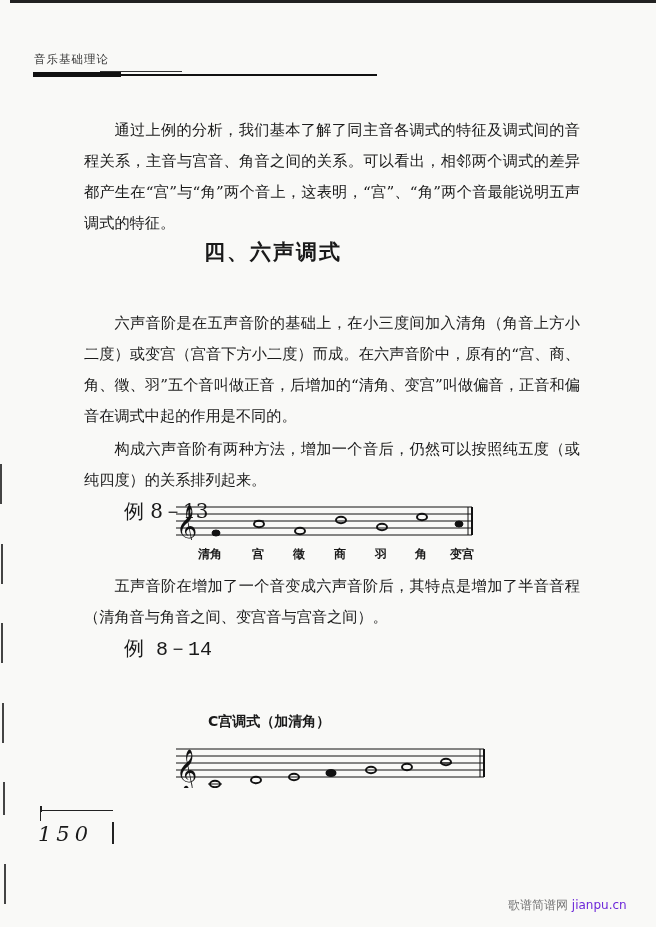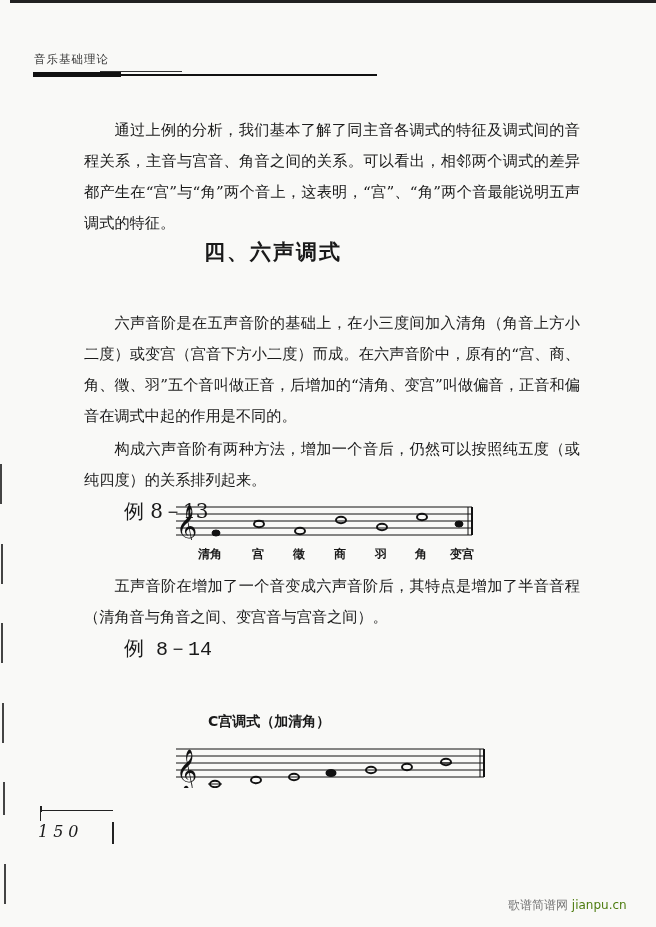--- a/index.html
+++ b/index.html
@@ -16,25 +16,25 @@
   .head-rule-thin { left: 121px; top: 74px; width: 256px; height: 2px; background: #111; }
   .head-rule-top { left: 100px; top: 71px; width: 82px; height: 1px; background: #333; }
   .para { left: 84px; width: 496px; font-size: 15.2px; line-height: 31px; text-align: justify; }
   .para p { margin: 0; text-indent: 2em; }
   .h2 { left: 0; width: 546px; top: 238px; text-align: center; font-size: 21px; font-weight: bold; font-family: "DejaVu Sans", sans-serif; letter-spacing: 2px; }
   .example-label { font-size: 20px; }
   .staff-wrap svg { display: block; }
   .staff-labels { position: absolute; font-size: 12px; font-weight: bold; font-family: "DejaVu Sans", sans-serif; }
   .staff-labels span { position: absolute; white-space: nowrap; }
   .staff-title { font-size: 14px; font-weight: bold; font-family: "DejaVu Sans", sans-serif; }
-  .page-num { left: 38px; top: 822px; font-size: 16px; font-style: italic; letter-spacing: 5px; font-family: "DejaVu Serif", serif; }
+  .page-num { left: 38px; top: 822px; font-size: 21px; font-style: italic; letter-spacing: 5px; font-family: "DejaVu Serif", serif; }
   .bracket { border-left: 1.5px solid #222; border-top: 1.5px solid #222; }
   .margin-mark { width: 2px; background: #444; }
   .watermark { left: 508px; top: 897px; font-size: 12px; color: #777; font-family: "DejaVu Sans", sans-serif; }
-  .watermark .wm-url { color: #4d7c0f; }
+  .watermark .wm-url { color: #6d28d9; }
 </style>
 </head>
 <body>
 
 <div class="abs top-rule"></div>
 
 <div class="abs running-head">音乐基础理论</div>
 <div class="abs head-rule-top"></div>
 <div class="abs head-rule-thick"></div>
 <div class="abs head-rule-thin"></div>

